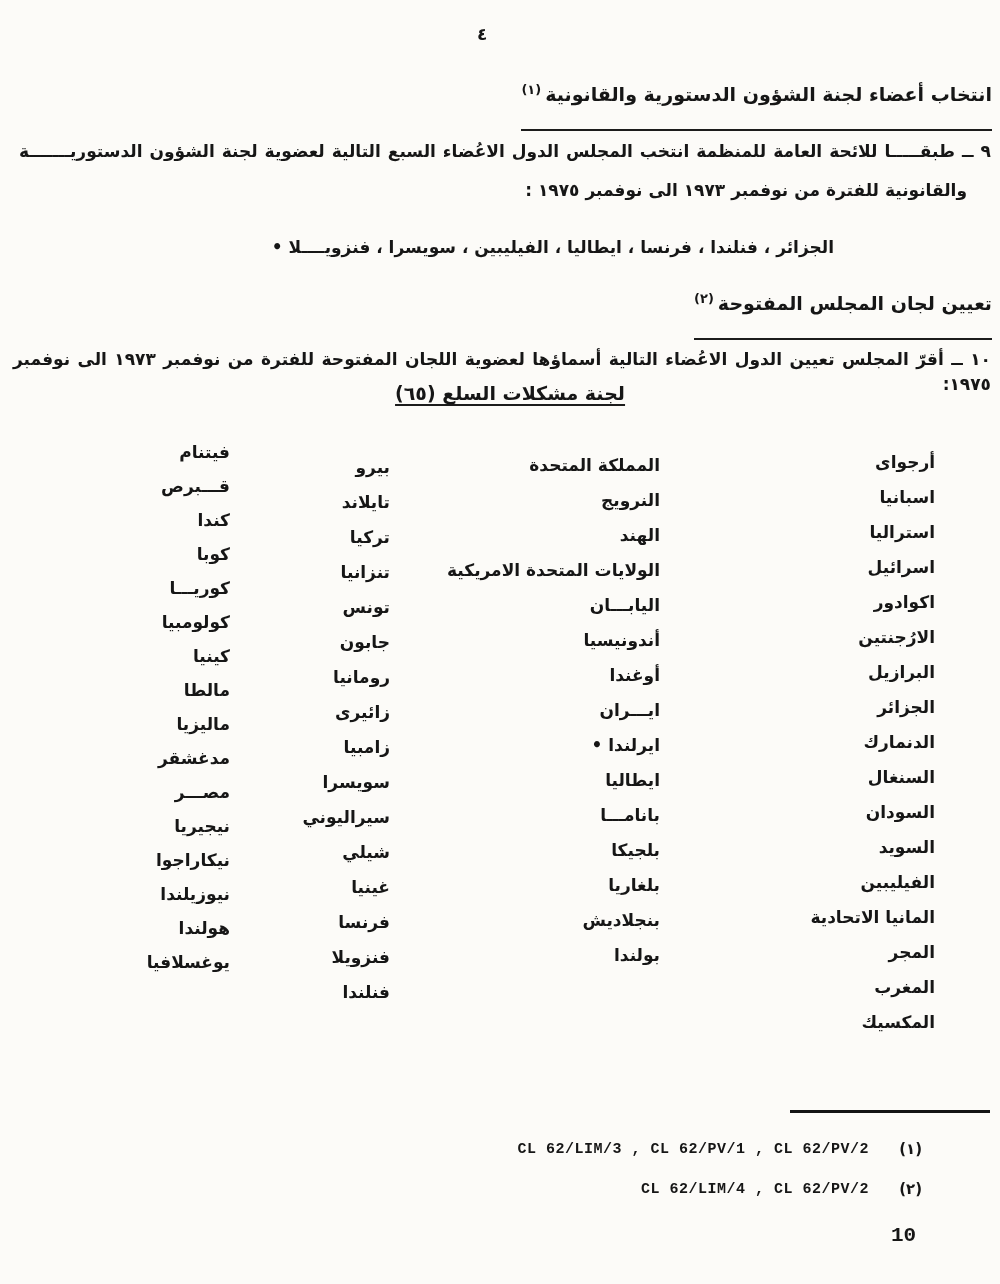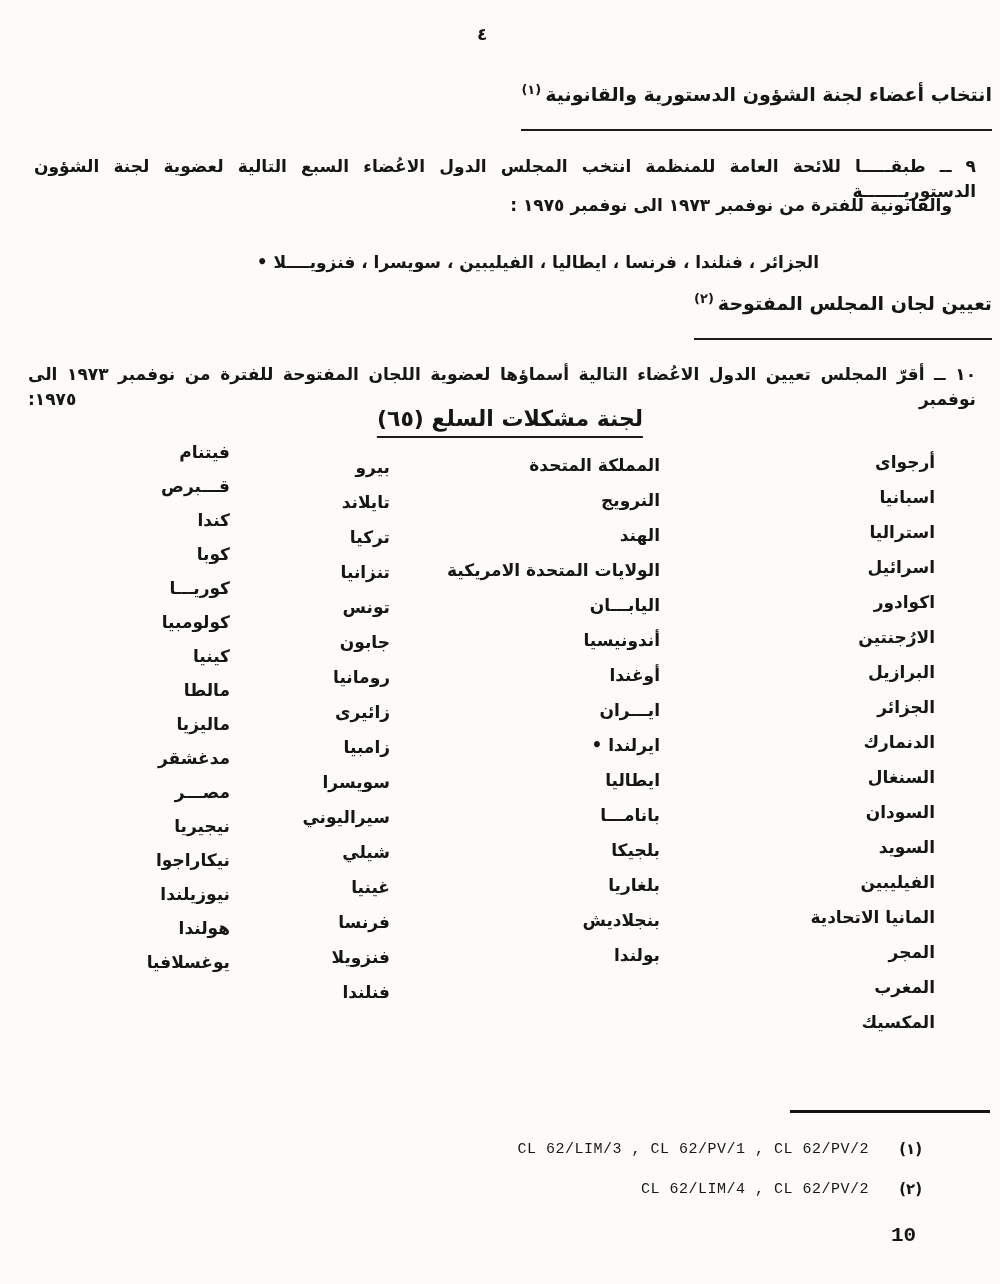--- a/index.html
+++ b/index.html
@@ -10,50 +10,50 @@
   }
   .top-page-num{position:absolute;top:24px;left:477px;font-size:17px;font-weight:700;}
   .heading{
     position:absolute;right:8px;font-size:19px;font-weight:700;
     border-bottom:2px solid #1c1c1c;padding-bottom:24px;white-space:nowrap;
   }
   .heading sup{font-size:13px;font-weight:700;margin-right:4px;}
   .h1{top:82px;}
   .h2{top:291px;text-align:center;}
   .para{
-    position:absolute;margin:16px;font-size:17px;font-weight:600;line-height:1.45;
+    position:absolute;margin:1px;font-size:17px;font-weight:600;line-height:1.45;
     white-space:nowrap;
   }
   .p9l1{top:138px;right:8px;left:18px;text-align:justify;text-align-last:justify;white-space:normal;}
   .p9l2{top:177px;right:32px;}
   .countries{top:234px;right:165px;font-weight:700;}
   .p10{top:346px;right:8px;left:12px;text-align:justify;text-align-last:justify;white-space:normal;}
   .table-title{
-    position:absolute;top:406px;left:50%;transform:translateX(calc(-50% + 10px));
-    font-size:22px;font-weight:700;border-bottom:2px solid #1c1c1c;
-    padding-bottom:5px;white-space:nowrap;
+    position:absolute;top:382px;left:50%;transform:translateX(calc(-50% + 10px));
+    font-size:19px;font-weight:700;border-bottom:2px solid #1c1c1c;
+    white-space:nowrap;
   }
   .col{position:absolute;font-size:17px;font-weight:600;text-align:right;}
   .col .country{height:35px;line-height:35px;white-space:nowrap;}
   .col1{top:445px;right:65px;}
   .col2{top:448px;right:340px;}
   .col3{top:450px;right:610px;}
   .col4{top:435px;right:770px;}
   .col4 .country{height:34px;line-height:34px;}
   .fn-divider{position:absolute;top:1110px;right:10px;width:200px;border-top:3px solid #141414;}
   .fn{
     position:absolute;right:78px;display:flex;direction:rtl;align-items:center;
     gap:30px;font-size:15px;font-weight:600;
   }
   .fn1{top:1140px;}
   .fn2{top:1180px;}
   .latin{
     direction:ltr;unicode-bidi:embed;
     font-family:"Liberation Mono","DejaVu Sans Mono",monospace;
-    font-size:15px;font-weight:400;letter-spacing:.5px;
+    font-size:15px;font-weight:700;letter-spacing:.5px;
   }
   .bottom-page-num{
     position:absolute;top:1224px;left:891px;
     font-family:"Liberation Mono","DejaVu Sans Mono",monospace;
     font-size:21px;font-weight:600;direction:ltr;text-align:right;
   }
 </style>
 </head>
 <body>
 

